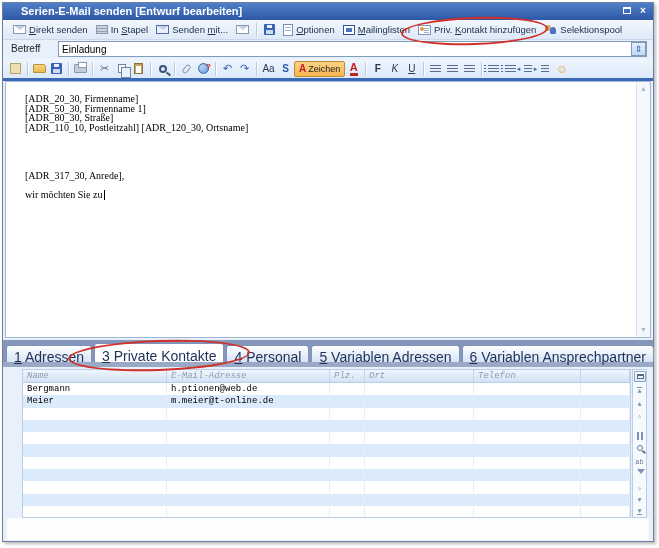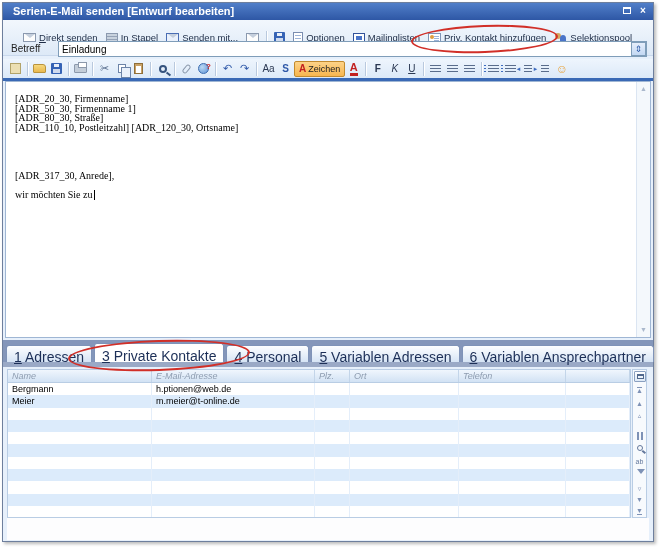--- a/index.html
+++ b/index.html
@@ -3,29 +3,29 @@
 <meta charset="utf-8">
 <style>
   html,body{margin:0;padding:0;width:659px;height:548px;background:#fff;
     font-family:"Liberation Sans",sans-serif;-webkit-font-smoothing:antialiased;}
   *{box-sizing:border-box;}
   #win{position:absolute;left:2px;top:2px;width:652px;height:540px;
     background:#e7f0fb;border:1px solid #6e7f9d;box-shadow:2px 2px 3px #bcbcbc;}
   
   #titlebar{position:absolute;left:0;top:0;right:0;height:17px;
     background:linear-gradient(#517fc9,#2e57a5);color:#fff;font-size:11px;font-weight:bold;
-    line-height:17px;padding-left:10px;overflow:hidden;}
+    line-height:17px;padding-left:18px;overflow:hidden;}
   .tb-btn{position:absolute;top:2px;width:14px;height:13px;text-align:center;color:#fff;
     font-size:10px;line-height:12px;cursor:default;}
   #btn-restore{right:19px;}
   #btn-restore i{display:inline-block;width:8px;height:7px;border:1px solid #fff;border-top-width:2px;margin-top:2px;}
   #btn-close{right:3px;font-weight:bold;}
   
-  #toolbar1{position:absolute;left:0;top:17px;right:0;height:36px;display:flex;align-items:center;
-    padding:0 16px;background:linear-gradient(#f2f7fd,#dde9f7);border-bottom:1px solid #c9d8ec;font-size:9.5px;color:#1d2c46;}
+  #toolbar1{position:absolute;left:0;top:17px;right:0;height:20px;display:flex;align-items:center;
+    padding:0 6px;background:linear-gradient(#f2f7fd,#dde9f7);border-bottom:1px solid #c9d8ec;font-size:9.5px;color:#1d2c46;}
   .tbtn{display:flex;align-items:center;gap:3px;padding:1px 4px;height:17px;white-space:nowrap;border-radius:2px;}
   .sep{width:1px;height:14px;background:#b9c9de;margin:0 3px;box-shadow:1px 0 0 #fff;}
   .circled{position:relative;}
   .ellipse{position:absolute;border:2px solid #d12f28;border-radius:50%;pointer-events:none;z-index:30;}
   #ellipse-toolbar{top:-4px;bottom:-7px;left:-13px;right:-8px;transform:rotate(-2deg);}
   #ellipse-tab{top:-4px;bottom:-9px;left:-27px;right:-27px;transform:rotate(-2deg);}
   
   .ic{display:inline-block;position:relative;flex:none;}
   .i-env{width:13px;height:9px;background:#fdfdfd;border:1px solid #8b99af;}
   .i-env:before{content:"";position:absolute;left:0;top:0;border-left:5px solid transparent;
@@ -82,34 +82,34 @@
   .bars.ind{width:8px;}
   .bars.ind:before{content:"";position:absolute;top:1px;font-size:7px;color:#3d6cc0;line-height:6px;}
   .bars.outd:before{content:"◂";left:-7px;position:absolute;top:1px;font-size:7px;color:#3d6cc0;}
   .bars.indt:before{content:"▸";left:-7px;position:absolute;top:1px;font-size:7px;color:#3d6cc0;}
   .smiley{color:#e8a33d;font-size:12px;line-height:1;}
   .fletter{font-size:10px;color:#2b3852;}
   
   #divider{position:absolute;left:0;top:75px;right:0;height:3px;background:#3a69b5;}
   #editor{position:absolute;left:2px;top:78px;right:2px;height:257px;background:#fff;border:1px solid #9fb6d4;
     font-family:"Liberation Serif",serif;font-size:10px;color:#000;}
-  #editor-text{position:absolute;left:9px;top:12px;right:20px;}
+  #editor-text{position:absolute;left:19px;top:12px;right:20px;}
   .bl{height:9.6px;line-height:9.6px;white-space:pre;}
   .caret{display:inline-block;width:1px;height:10px;background:#000;vertical-align:-2px;margin-left:2px;}
   #edscroll{position:absolute;right:0;top:0;bottom:0;width:14px;background:#f4f8fc;border-left:1px solid #dbe5f2;}
   .edarrow{position:absolute;left:0;right:0;text-align:center;color:#aab8cc;font-size:7px;height:12px;line-height:12px;}
   
   #tabband{position:absolute;left:0;top:337px;right:0;height:27px;background:#8496ba;
     box-shadow:inset 0 -5px 0 rgba(255,255,255,0.18);}
   #tabs{position:absolute;left:3px;top:3px;display:flex;align-items:flex-end;gap:2px;}
   .tab{position:relative;background:linear-gradient(#fdfeff,#d6e4f5);border:1px solid #7f93b8;border-bottom:none;
     border-radius:3px 3px 0 0;font-size:14px;color:#1c2f57;padding:3px 7px 3px 7px;white-space:nowrap;height:17px;}
   .tab.active{background:#fff;height:19px;padding-top:4px;z-index:2;}
   
-  #tablewrap{position:absolute;left:4px;top:366px;right:6px;height:149px;}
+  #tablewrap{position:absolute;left:19px;top:366px;right:6px;height:149px;font-family:Liberation Mono, monospace;}
   #tbl{position:absolute;left:0;top:0;right:16px;bottom:0;border:1px solid #b9cde4;background:#fff;overflow:hidden;}
   .hrow{display:grid;grid-template-columns:144px 163px 35px 109px 107px 1fr;height:13px;
     background:linear-gradient(#f0f6fd,#d2e2f4);border-bottom:1px solid #b9cde4;}
   .hcell{font-size:9px;font-style:italic;color:#8d9cb0;line-height:12px;padding-left:4px;
     border-right:1px solid #c3d5e9;overflow:hidden;}
   .trow{display:grid;grid-template-columns:144px 163px 35px 109px 107px 1fr;height:12.3px;}
   .trow:nth-child(even){background:#dcebfb;}
   .tcell{font-size:9px;color:#000;line-height:12px;padding-left:4px;border-right:1px solid #e4eefa;overflow:hidden;white-space:nowrap;}
   
   #strip{position:absolute;right:0;top:0;width:15px;bottom:0;background:#f7fafd;border:1px solid #b9cde4;}

